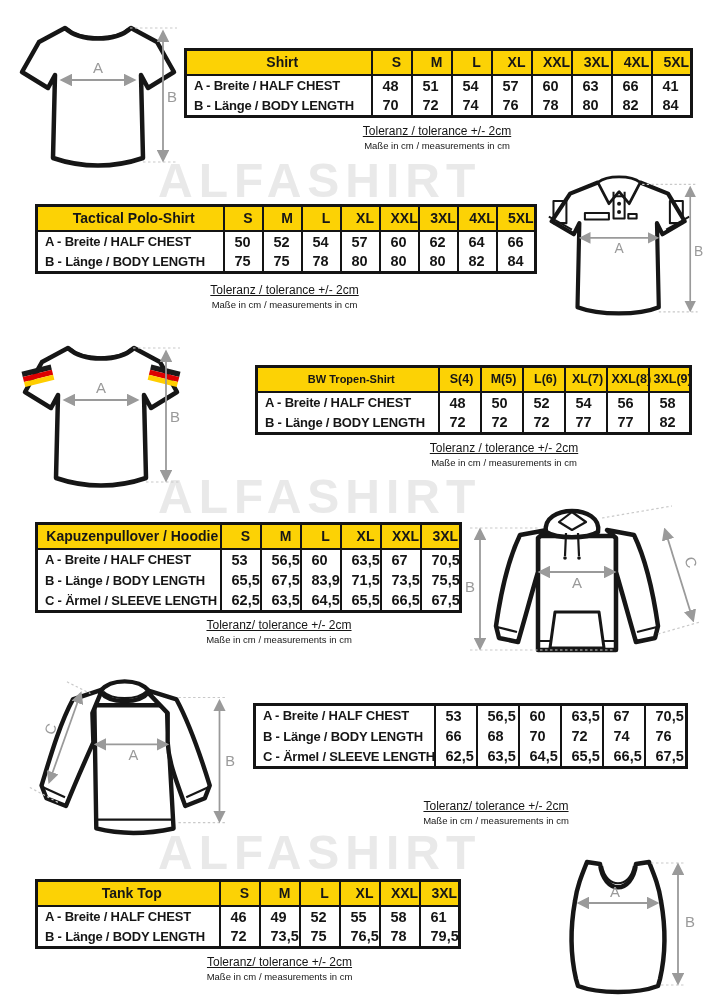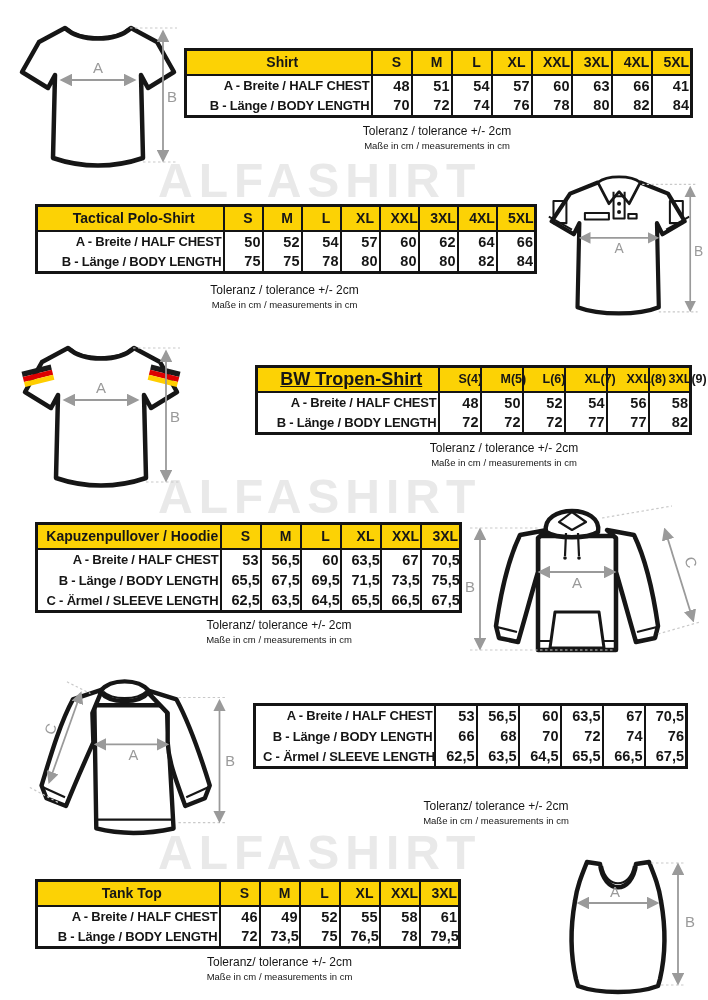--- a/index.html
+++ b/index.html
@@ -8,29 +8,29 @@
   
   .wm{position:absolute;left:158px;width:400px;font-family:Liberation Sans, sans-serif;
       font-weight:bold;font-size:48px;letter-spacing:6px;color:#e9e9e9;white-space:nowrap;z-index:0;margin-top:7px;}
   
   table.sz{position:absolute;border-collapse:collapse;table-layout:fixed;background:#fff;
            border:3px solid #141414;z-index:2;}
   table.sz th,table.sz td{white-space:nowrap;overflow:visible;font-weight:bold;}
   tr.hd{background:#fcd205;height:25px;}
   tr.hd th{border:2px solid #141414;font-size:14px;text-align:center;padding:0 0 0 10px;}
   th.ttl{padding-left:7px !important;font-size:15px;}
-  table.cmp tr.hd th{padding-left:19px;font-size:12.5px;}
-  table.cmp tr.hd th.ttl{font-size:18px;padding-left:7px !important;text-decoration:underline;}
-  tr.dr{height:21px;text-align:right;}
+  table.cmp tr.hd th{padding-left:4px;font-size:12.5px;}
+  table.cmp tr.hd th.ttl{font-size:11px;padding-left:7px !important;}
+  tr.dr{height:21px;}
   tr.dr td{border-left:2px solid #141414;}
   td.lbl{font-size:13px;padding-left:7px;border-left:none !important;letter-spacing:-0.2px;}
   td.val{font-size:14.5px;padding-left:10px;}
   
   .tol{position:absolute;text-align:center;line-height:1.3;z-index:2;}
-  .tol .l1{font-size:12px;}
+  .tol .l1{font-size:12px;text-decoration:underline;}
   .tol .l2{font-size:9.5px;}
   
   svg.illus{position:absolute;z-index:1;}
   .garment{fill:#fff;stroke:#161616;stroke-width:4.5;stroke-linejoin:round;stroke-linecap:round;}
   .detail{fill:none;stroke:#161616;stroke-width:2.2;stroke-linejoin:round;}
   .detail3{fill:#fff;stroke:#161616;stroke-width:3;stroke-linejoin:round;}
   .dfill{fill:#161616;stroke:none;}
   .arrow{stroke:#9a9a9a;stroke-width:1.8;fill:none;}
   .dot{stroke:#c9c9c9;stroke-width:1.2;fill:none;stroke-dasharray:2.5 2.5;}
   .mlabel{fill:#9a9a9a;font-size:15px;font-family:"Liberation Sans",sans-serif;}
@@ -269,21 +269,21 @@
         <td class="val">56,5</td>
         <td class="val">60</td>
         <td class="val">63,5</td>
         <td class="val">67</td>
         <td class="val">70,5</td>
       </tr>
       <tr class="dr">
         <td class="lbl">B -  Länge / BODY LENGTH</td>
         <td class="val">65,5</td>
         <td class="val">67,5</td>
-        <td class="val">69,5</td>
+        <td class="val">83,9</td>
         <td class="val">71,5</td>
         <td class="val">73,5</td>
         <td class="val">75,5</td>
       </tr>
       <tr class="dr">
         <td class="lbl">C -  Ärmel / SLEEVE LENGTH</td>
         <td class="val">62,5</td>
         <td class="val">63,5</td>
         <td class="val">64,5</td>
         <td class="val">65,5</td>

